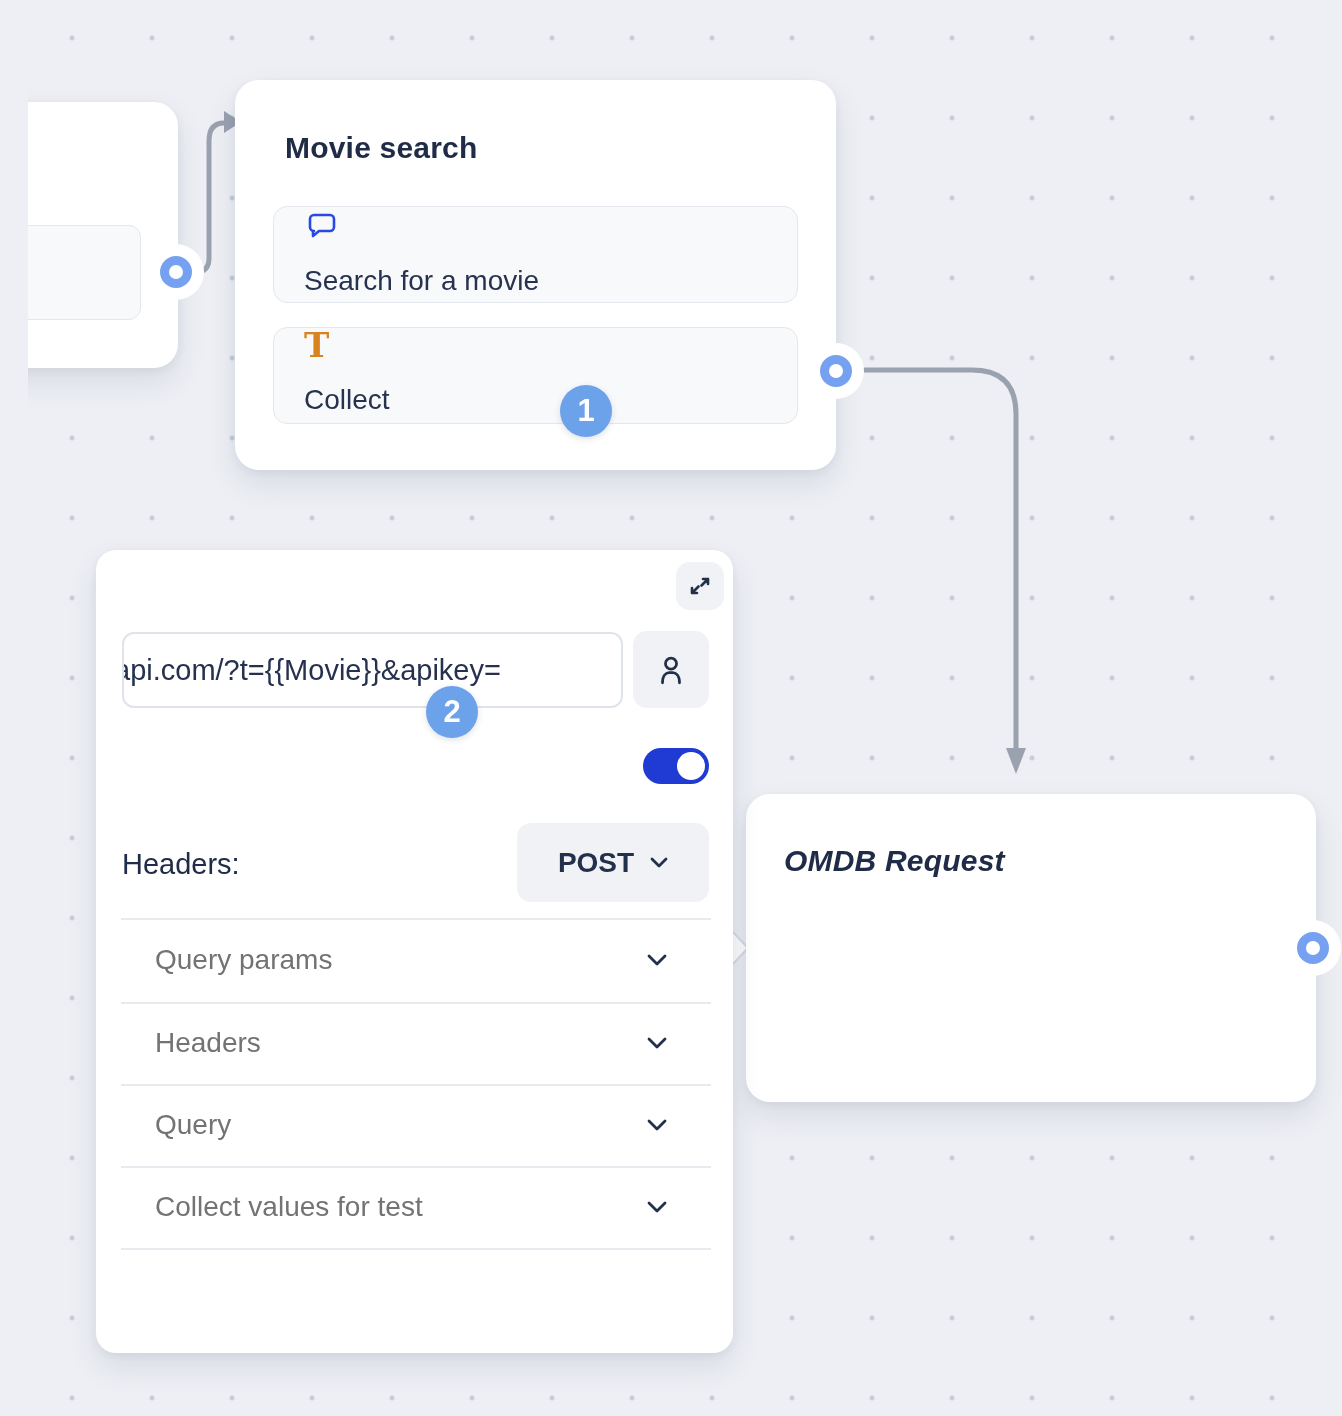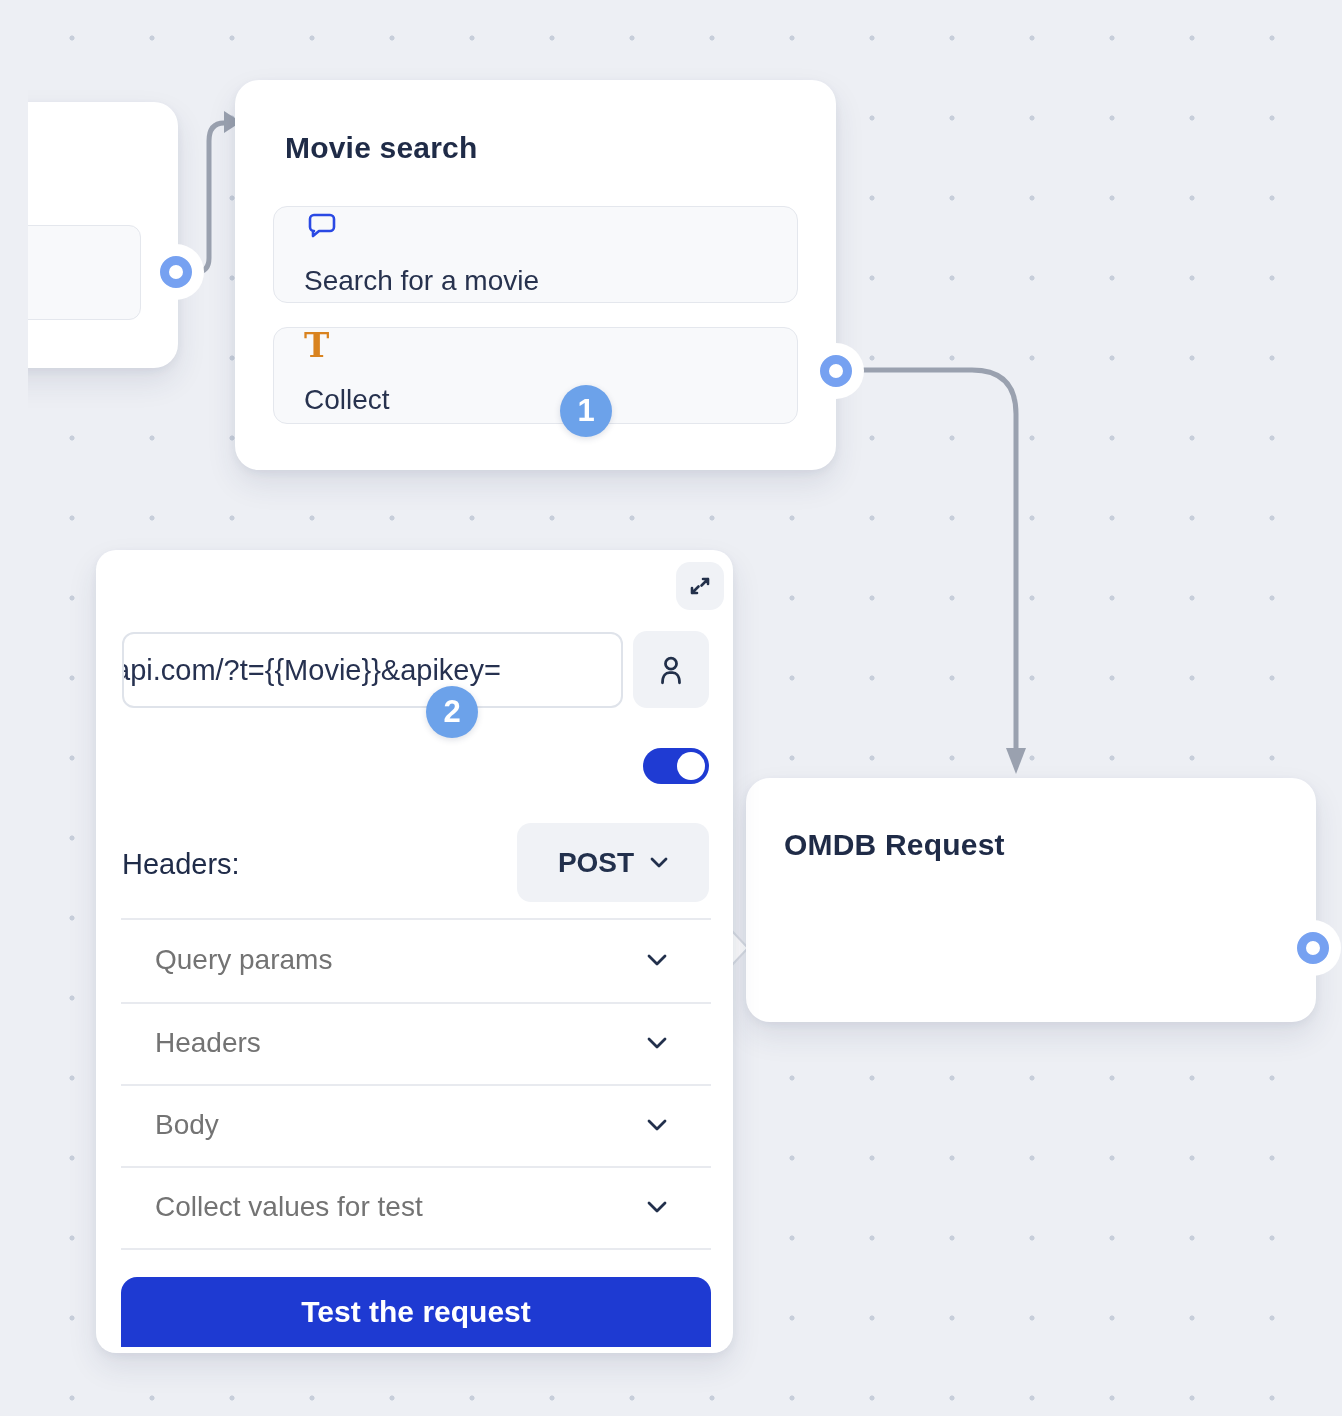--- a/index.html
+++ b/index.html
@@ -113,21 +113,21 @@
       <span>Search for a movie</span>
     </div>
 
     <div class="node-item" style="left:38px;top:247px;width:525px;height:97px;">
       <span class="t-icon">T</span>
       <span>Collect</span>
       <span class="chip" style="margin-left:-4px;">Movie</span>
     </div>
   </div>
 
-  <div class="card" style="left:718px;top:778px;width:570px;height:244px;">
+  <div class="card" style="left:718px;top:794px;width:570px;height:308px;font-style:italic;">
     <div class="node-title" style="position:absolute;left:38px;top:50px;">OMDB Request</div>
   </div>
 
   <div class="card" style="left:68px;top:550px;width:637px;height:803px;border-radius:20px;overflow:hidden;">
 
     <div class="gray-btn" style="left:580px;top:12px;width:48px;height:48px;">
       <svg width="26" height="26" viewBox="0 0 26 26">
         <path d="M16 6 H21 V11 M21 6 L14.5 12.5 M10 20 H5 V15 M5 20 L11.5 13.5" fill="none" stroke="#22304A" stroke-width="2.6" stroke-linecap="round" stroke-linejoin="round"></path>
       </svg>
     </div>
@@ -167,36 +167,35 @@
 
     <div>
       <div class="acc-label" style="top:493px;">Headers</div>
       <svg class="acc-chev" style="top:493px;" width="22" height="14" viewBox="0 0 22 14">
         <polyline points="3,3 11,11 19,3" fill="none" stroke="#22304C" stroke-width="2.8" stroke-linecap="round" stroke-linejoin="round"></polyline>
       </svg>
     </div>
     <div class="divider" style="top:534px;"></div>
 
     <div>
-      <div class="acc-label" style="top:575px;">Body</div>
+      <div class="acc-label" style="top:575px;">Query</div>
       <svg class="acc-chev" style="top:575px;" width="22" height="14" viewBox="0 0 22 14">
         <polyline points="3,3 11,11 19,3" fill="none" stroke="#22304C" stroke-width="2.8" stroke-linecap="round" stroke-linejoin="round"></polyline>
       </svg>
     </div>
     <div class="divider" style="top:616px;"></div>
 
     <div>
       <div class="acc-label" style="top:657px;">Collect values for test</div>
       <svg class="acc-chev" style="top:657px;" width="22" height="14" viewBox="0 0 22 14">
         <polyline points="3,3 11,11 19,3" fill="none" stroke="#22304C" stroke-width="2.8" stroke-linecap="round" stroke-linejoin="round"></polyline>
       </svg>
     </div>
     <div class="divider" style="top:698px;"></div>
 
-    <div class="primary-btn" style="top:727px;">Test the request</div>
   </div>
 
   <div class="port" style="left:120px;top:244px;">
     <div class="port-ring"></div>
   </div>
   <div class="port" style="left:780px;top:343px;">
     <div class="port-ring"></div>
   </div>
   <div class="port" style="left:1257px;top:920px;">
     <div class="port-ring"></div>

